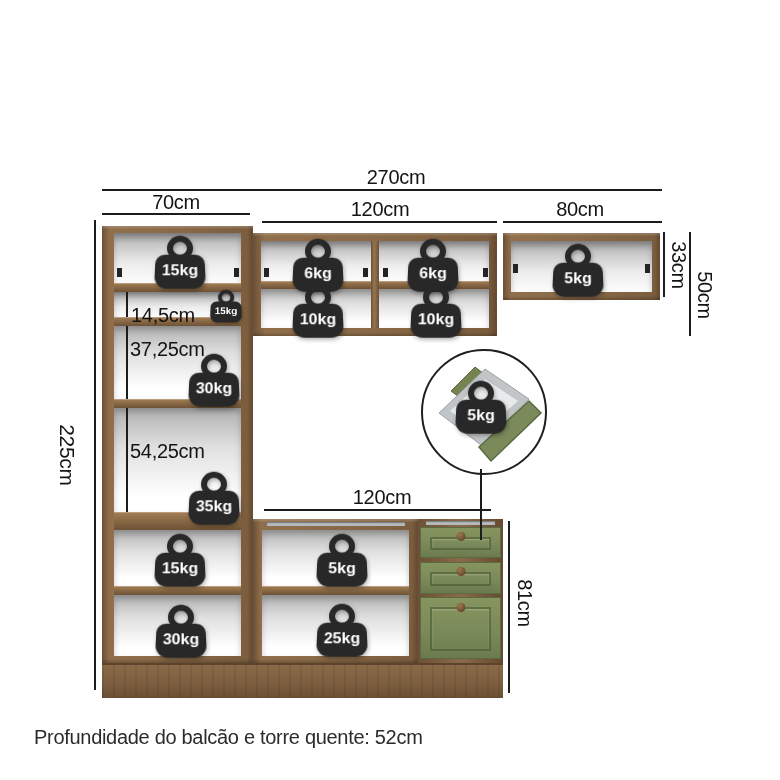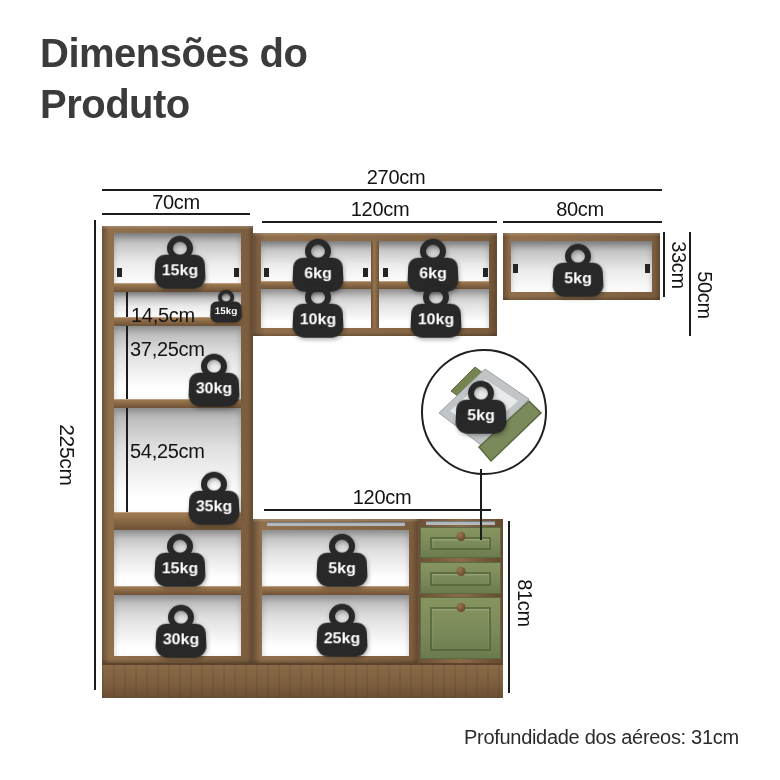--- a/index.html
+++ b/index.html
@@ -102,21 +102,20 @@
     position:absolute; border-radius:50%; background:#fff; border:2px solid #1f1f1f;
     overflow:hidden; z-index:3;
   }
   .callout svg { display:block; }
 </style>
 </head>
 <body>
 
 <div class="canvas">
 
-  <div class="title">Dimensões do Produto</div>
 
   <div class="wood" style="left:102px;top:226px;width:151px;height:437px">
     <div class="back" style="left:12px;width:127px;top:7px;height:50px"></div>
     <div class="shelf" style="left:12px;width:127px;top:57px;height:9px"></div>
     <div class="back" style="left:12px;width:127px;top:66px;height:25px"></div>
     <div class="shelf" style="left:12px;width:127px;top:91px;height:9px"></div>
     <div class="back lo" style="left:12px;width:127px;top:100px;height:73px"></div>
     <div class="shelf" style="left:12px;width:127px;top:173px;height:9px"></div>
     <div class="back lo" style="left:12px;width:127px;top:182px;height:104px"></div>
     <div class="shelf" style="left:12px;width:127px;top:286px;height:18px"></div>
@@ -259,15 +258,15 @@
       <polygon points="16,62 62,18 106,48 58,94" fill="#c2c5c7" stroke="#9ea2a4" stroke-width="1"></polygon>
       <polygon points="27,60 62,28 95,50 58,82" fill="#e8eaeb"></polygon>
       <polygon points="56,96 106,50 118,62 68,110" fill="#7b8a5a" stroke="#5a6a42" stroke-width="1.5"></polygon>
     </svg>
   </div>
   <div class="weight" style="left:481px;top:407px">
     <div class="w-ring"></div>
     <div class="w-body">5kg</div>
   </div>
 
-  <div class="footer-text" style="left:464px;top:726px">Profundidade dos aéreos: 31cm</div>
+  <div class="footer-text" style="left:34px;top:726px">Profundidade do balcão e torre quente: 52cm</div>
 
 </div>
 
 </body></html>

